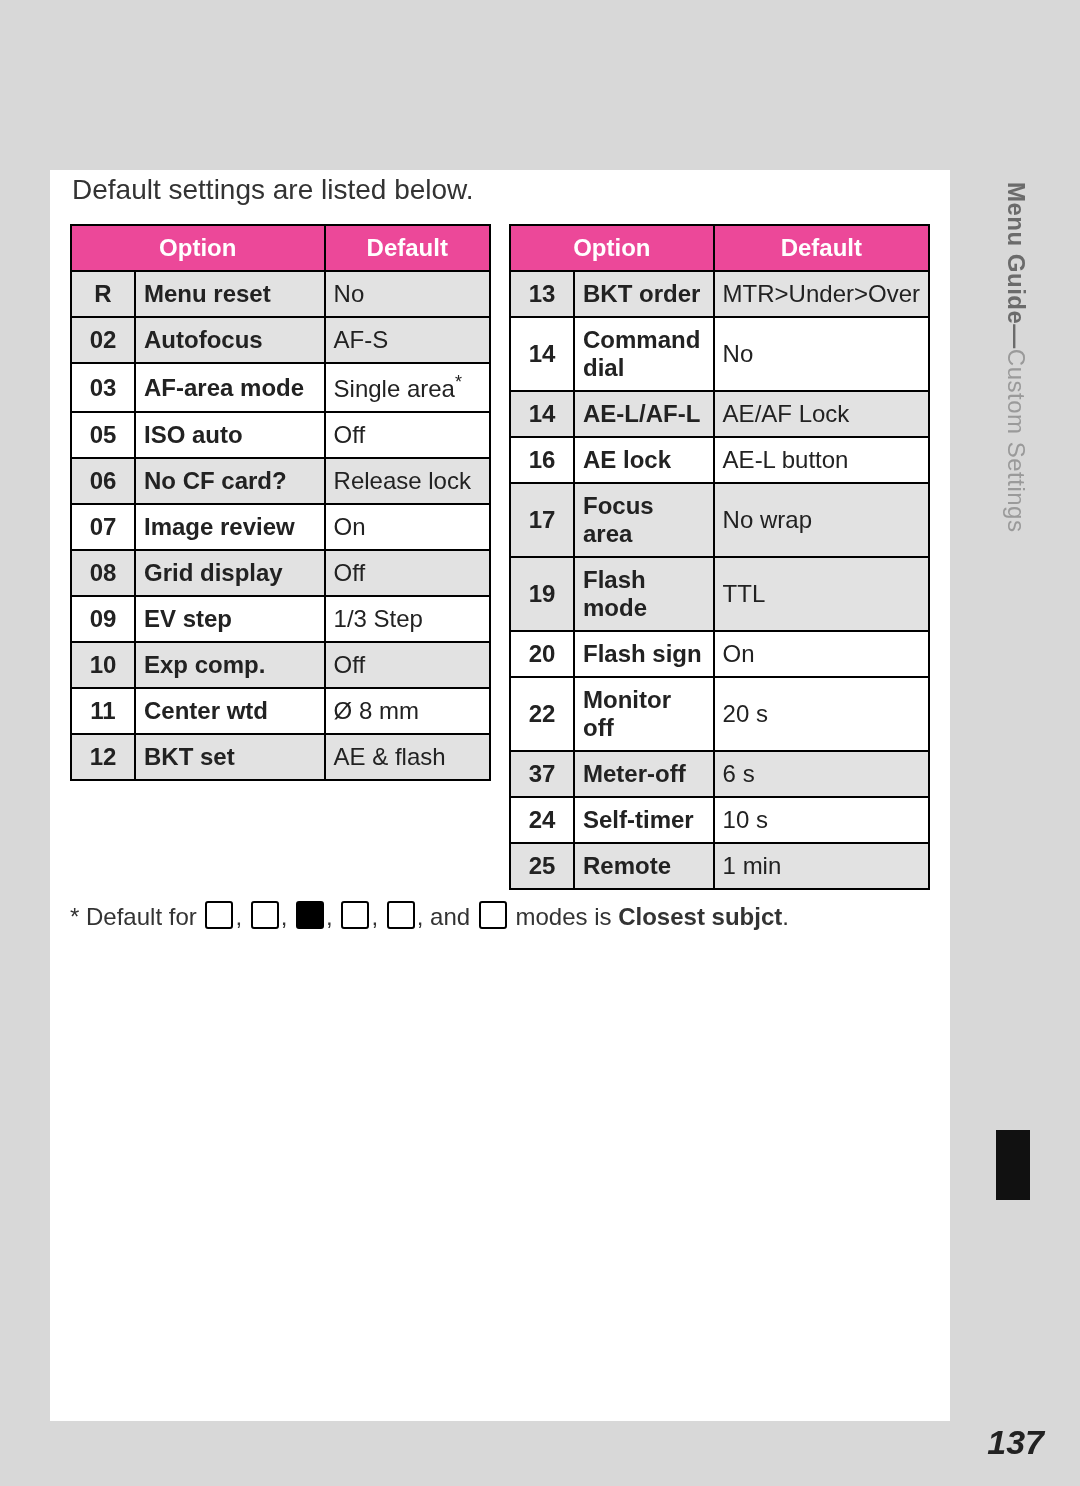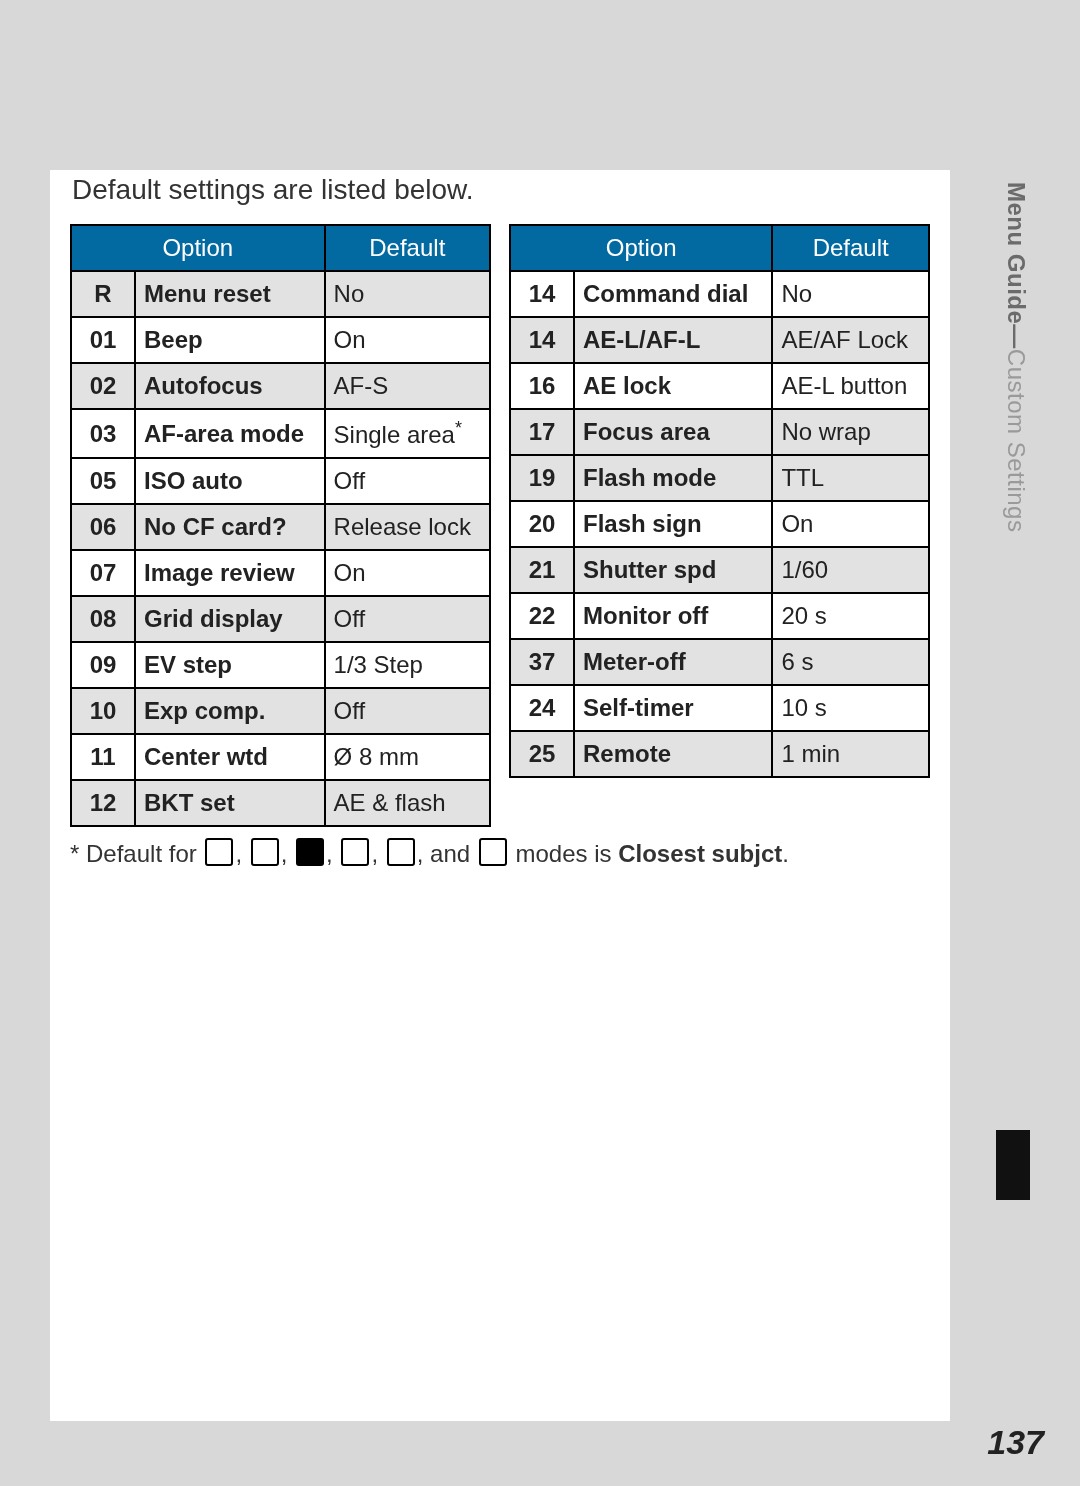--- a/index.html
+++ b/index.html
@@ -20,21 +20,21 @@
     position:absolute;left:0;top:0;width:1080px;height:165px;background:#d8d8d8;
   }
   .intro{font-size:28px;margin:0 0 18px 2px;color:#333;}
   .tables{display:flex;gap:18px;}
   table{
     border-collapse:collapse;width:100%;
     font-size:24px;
   }
   .tbl-wrap{flex:1;}
   th{
-    background:#0369a1;color:#fff;font-weight:normal;
+    background:#ec4899;color:#fff;font-weight:bold;
     border:2px solid #000;
     padding:8px 6px;text-align:center;font-size:24px;
   }
   th.idcol{width:46px;}
   td{
     border:2px solid #000;
     padding:8px 8px;
     vertical-align:middle;
   }
   td.idx{font-weight:bold;text-align:center;width:46px;}
@@ -99,25 +99,20 @@
           <tr>
             <th class="idcol" colspan="2">Option</th>
             <th>Default</th>
           </tr>
         </thead>
         <tbody id="left-body">
             <tr class="shade">
               <td class="idx">R</td>
               <td class="opt">Menu reset</td>
               <td class="def">No</td>
-            </tr>
-            <tr class="plain">
-              <td class="idx">01</td>
-              <td class="opt">Beep</td>
-              <td class="def">On</td>
             </tr>
             <tr class="shade">
               <td class="idx">02</td>
               <td class="opt">Autofocus</td>
               <td class="def">AF-S</td>
             </tr>
             <tr class="plain">
               <td class="idx">03</td>
               <td class="opt">AF-area mode</td>
               <td class="def">Single area<span class="asterisk">*</span></td>
@@ -167,20 +162,25 @@
     </div>
     <div class="tbl-wrap">
       <table>
         <thead>
           <tr>
             <th class="idcol" colspan="2">Option</th>
             <th>Default</th>
           </tr>
         </thead>
         <tbody id="right-body">
+            <tr class="shade">
+              <td class="idx">13</td>
+              <td class="opt">BKT order</td>
+              <td class="def">MTR&gt;Under&gt;Over</td>
+            </tr>
             <tr class="plain">
               <td class="idx">14</td>
               <td class="opt">Command dial</td>
               <td class="def">No</td>
             </tr>
             <tr class="shade">
               <td class="idx">14</td>
               <td class="opt">AE-L/AF-L</td>
               <td class="def">AE/AF Lock</td>
             </tr>
@@ -196,25 +196,20 @@
             </tr>
             <tr class="shade">
               <td class="idx">19</td>
               <td class="opt">Flash mode</td>
               <td class="def">TTL</td>
             </tr>
             <tr class="plain">
               <td class="idx">20</td>
               <td class="opt">Flash sign</td>
               <td class="def">On</td>
-            </tr>
-            <tr class="shade">
-              <td class="idx">21</td>
-              <td class="opt">Shutter spd</td>
-              <td class="def">1/60</td>
             </tr>
             <tr class="plain">
               <td class="idx">22</td>
               <td class="opt">Monitor off</td>
               <td class="def">20 s</td>
             </tr>
             <tr class="shade">
               <td class="idx">37</td>
               <td class="opt">Meter-off</td>
               <td class="def">6 s</td>

